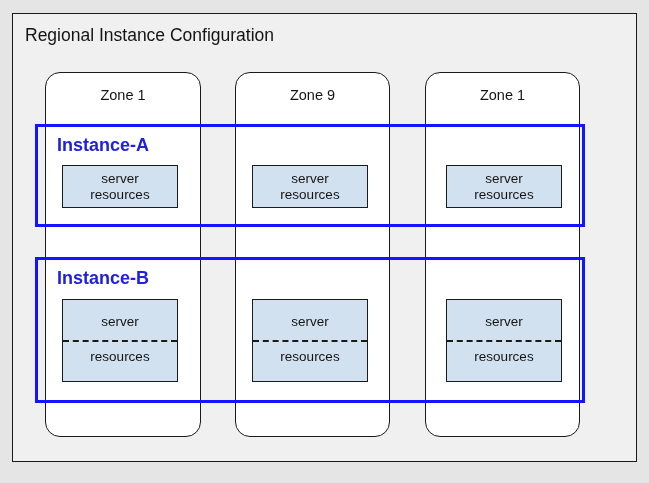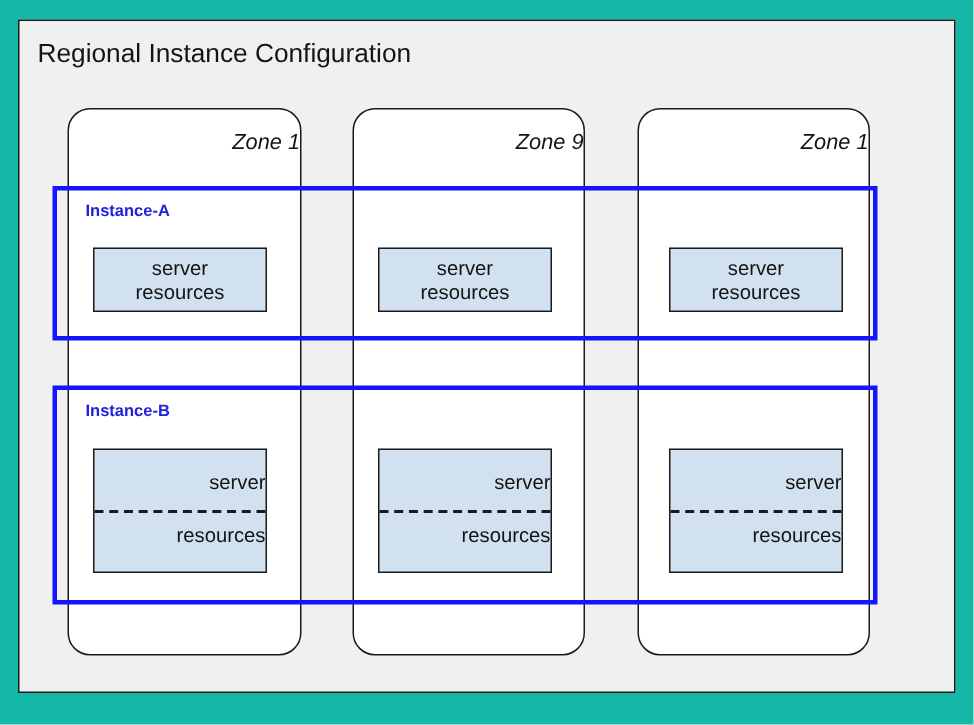--- a/index.html
+++ b/index.html
@@ -1,65 +1,65 @@
 <!DOCTYPE html>
 <html><head>
 <meta charset="utf-8">
 <style>
   html,body{margin:0;padding:0;background:#ffffff;}
   body{width:649px;height:483px;font-family:"Liberation Sans",sans-serif;overflow:hidden;}
-  #stage{position:relative;width:649px;height:483px;background:#14b8a6;}
+  #stage{position:relative;width:649px;height:483px;background:#e5e5e5;}
 
   .outer-frame{
     position:absolute;left:12px;top:13px;width:625px;height:449px;
     background:#f0f0f0;border:1px solid #1a1a1a;box-sizing:border-box;
   }
   .diagram-title{
     position:absolute;left:25px;top:24px;
     font-size:17.5px;color:#141414;line-height:22px;white-space:nowrap;
   }
 
   .zone{
     position:absolute;top:72px;height:365px;
     background:#ffffff;border:1px solid #1a1a1a;border-radius:15px;
     box-sizing:border-box;
   }
   .zone-1{left:45px;width:156px;}
   .zone-2{left:235px;width:155px;}
   .zone-3{left:425px;width:155px;}
   .zone-label{
     position:absolute;left:0;top:14px;width:100%;
-    text-align:right;font-size:14.5px;color:#141414;font-style:italic;
+    text-align:center;font-size:14.5px;color:#141414;
   }
 
   .instance-band{
     position:absolute;left:35px;width:550px;
     border:3px solid #1414ff;box-sizing:border-box;
     background:transparent;
   }
   .band-a{top:124px;height:103px;}
   .band-b{top:257px;height:146px;}
   .instance-label{
     position:absolute;left:19px;top:8px;
-    font-size:11px;font-weight:bold;color:#2020e0;white-space:nowrap;
+    font-size:18px;font-weight:bold;color:#2020e0;white-space:nowrap;
   }
 
   .srv-box{
     position:absolute;
     background:#d2e1f0;border:1px solid #1a1a1a;box-sizing:border-box;
     display:flex;flex-direction:column;align-items:center;justify-content:center;
   }
   .srv-a{top:165px;width:116px;height:43px;}
   .srv-b{top:299px;width:116px;height:83px;}
   .srv-box.c1{left:62px;}
   .srv-box.c2{left:252px;}
   .srv-box.c3{left:446px;}
 
   .srv-text{
-    font-size:13.5px;color:#141414;line-height:16px;text-align:right;
+    font-size:13.5px;color:#141414;line-height:16px;text-align:center;
     position:relative;z-index:2;
   }
   .srv-b .srv-text{line-height:38px;}
   .srv-b .srv-line1{position:absolute;left:0;top:14px;width:100%;line-height:16px;}
   .srv-b .srv-line2{position:absolute;left:0;bottom:16px;width:100%;line-height:16px;}
   .srv-divider{
     position:absolute;left:0;top:50%;width:100%;height:0;
     border-top:2px dashed #1a1a1a;transform:translateY(-1px);z-index:1;
   }
 </style>

